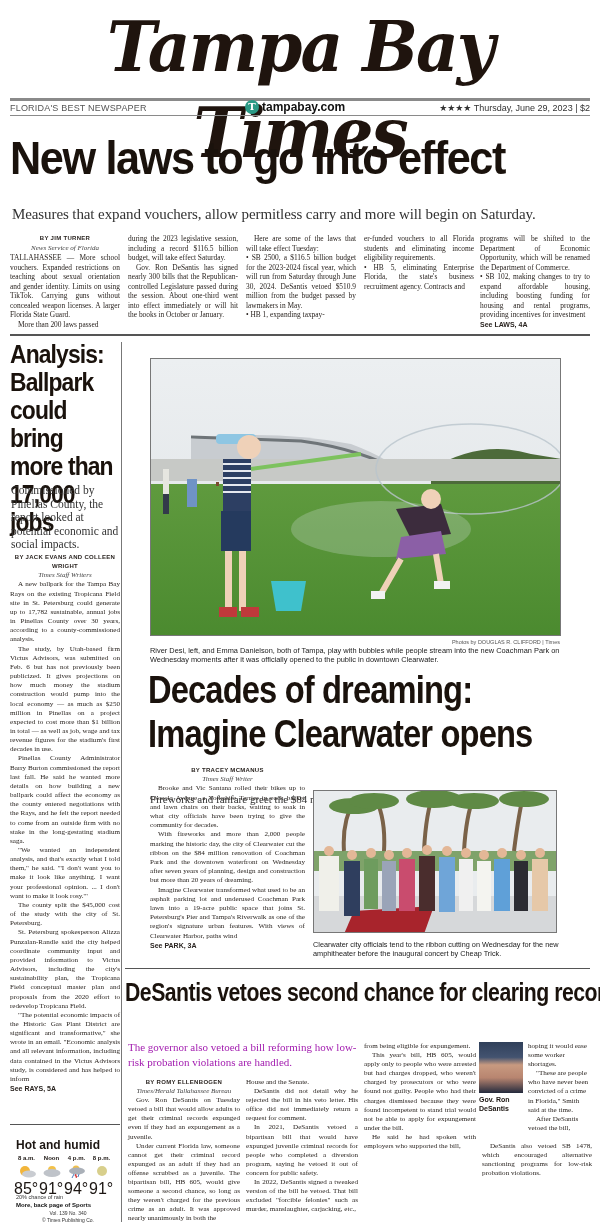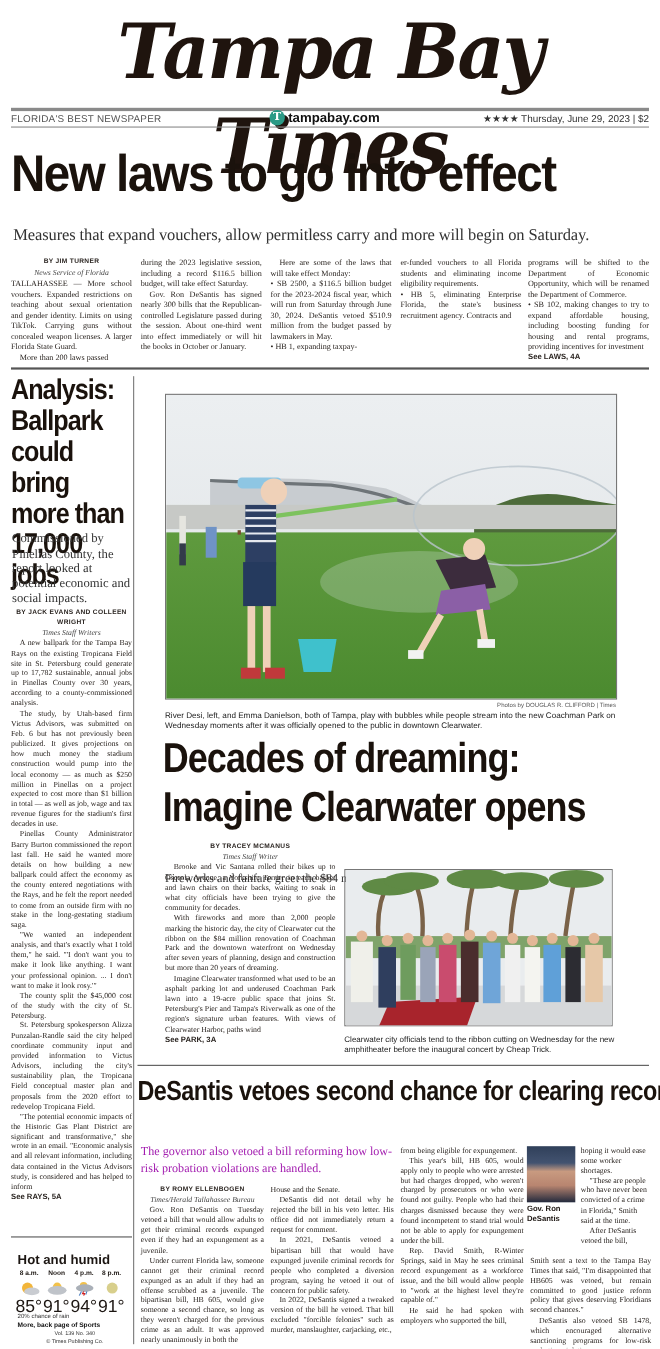--- a/index.html
+++ b/index.html
@@ -85,21 +85,21 @@
   <div class="byline">BY JIM TURNER</div>
   <div class="byline-aff">News Service of Florida</div>
   <p class="noind">TALLAHASSEE — More school vouchers. Expanded restrictions on teaching about sexual orientation and gender identity. Limits on using TikTok. Carrying guns without concealed weapon licenses. A larger Florida State Guard.</p>
   <p>More than 200 laws passed</p>
 </div>
 <div class="col body" style="left:128px; top:234px; width:110px;">
   <p class="noind">during the 2023 legislative session, including a record $116.5 billion budget, will take effect Saturday.</p>
   <p>Gov. Ron DeSantis has signed nearly 300 bills that the Republican-controlled Legislature passed during the session. About one-third went into effect immediately or will hit the books in October or January.</p>
 </div>
 <div class="col body" style="left:246px; top:234px; width:110px;">
-  <p>Here are some of the laws that will take effect Monday:</p>
+  <p>Here are some of the laws that will take effect Tuesday:</p>
   <p class="noind">• SB 2500, a $116.5 billion budget for the 2023-2024 fiscal year, which will run from Saturday through June 30, 2024. DeSantis vetoed $510.9 million from the budget passed by lawmakers in May.</p>
   <p class="noind">• HB 1, expanding taxpay-</p>
 </div>
 <div class="col body" style="left:364px; top:234px; width:110px;">
   <p class="noind">er-funded vouchers to all Florida students and eliminating income eligibility requirements.</p>
   <p class="noind">• HB 5, eliminating Enterprise Florida, the state's business recruitment agency. Contracts and</p>
 </div>
 <div class="col body" style="left:480px; top:234px; width:110px;">
   <p class="noind">programs will be shifted to the Department of Economic Opportunity, which will be renamed the Department of Commerce.</p>
   <p class="noind">• SB 102, making changes to try to expand affordable housing, including boosting funding for housing and rental programs, providing incentives for investment</p>
@@ -287,26 +287,24 @@
 </div>
 <div class="col body" style="left:246px; top:1078px; width:112px; font-size:7.1px; line-height:9.1px;">
   <p class="noind">House and the Senate.</p>
   <p>DeSantis did not detail why he rejected the bill in his veto letter. His office did not immediately return a request for comment.</p>
   <p>In 2021, DeSantis vetoed a bipartisan bill that would have expunged juvenile criminal records for people who completed a diversion program, saying he vetoed it out of concern for public safety.</p>
   <p>In 2022, DeSantis signed a tweaked version of the bill he vetoed. That bill excluded "forcible felonies" such as murder, manslaughter, carjacking, etc.,</p>
 </div>
 <div class="col body" style="left:364px; top:1042px; width:112px; font-size:7.1px; line-height:9.1px;">
   <p class="noind">from being eligible for expungement.</p>
   <p>This year's bill, HB 605, would apply only to people who were arrested but had charges dropped, who weren't charged by prosecutors or who were found not guilty. People who had their charges dismissed because they were found incompetent to stand trial would not be able to apply for expungement under the bill.</p>
-  <p>Rep. David Smith, R-Winter Springs, said in May he sees criminal record expungement as a workforce issue, and the bill would allow people to "work at the highest level they're capable of."</p>
   <p>He said he had spoken with employers who supported the bill,</p>
 </div>
 <div class="abs mug"></div>
 <div class="abs mug-cap">Gov. Ron DeSantis</div>
 <div class="col body" style="left:528px; top:1042px; width:64px; font-size:7.1px; line-height:9.1px; text-align:left;font-family:Liberation Serif, serif;">
   <p class="noind">hoping it would ease some worker shortages.</p>
   <p>"These are people who have never been convicted of a crime in Florida," Smith said at the time.</p>
   <p>After DeSantis vetoed the bill,</p>
 </div>
 <div class="col body" style="left:482px; top:1142px; width:110px; font-size:7.1px; line-height:9.1px;">
-  <p class="noind">Smith sent a text to the Tampa Bay Times that said, "I'm disappointed that HB605 was vetoed, but remain committed to good justice reform policy that gives deserving Floridians second chances."</p>
   <p>DeSantis also vetoed SB 1478, which encouraged alternative sanctioning programs for low-risk probation violations.</p>
 </div>
 
 </body></html>

